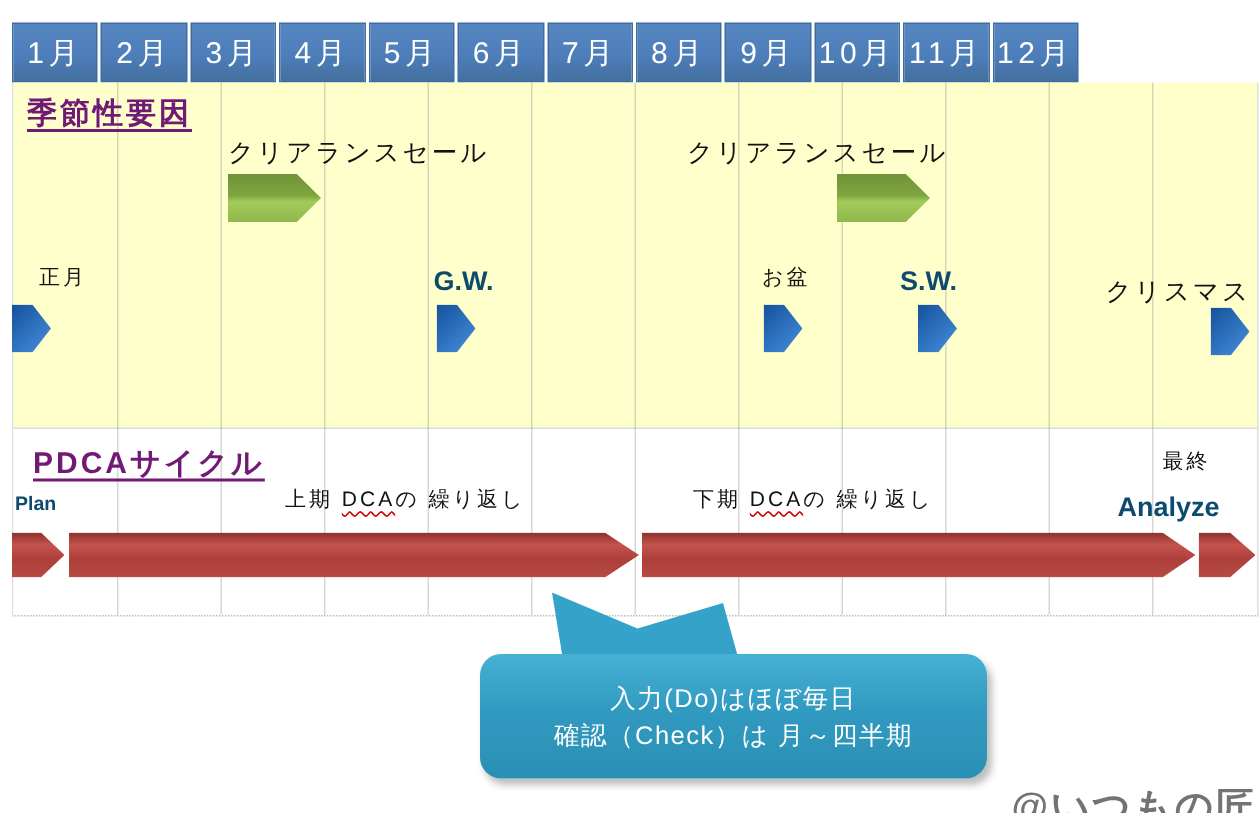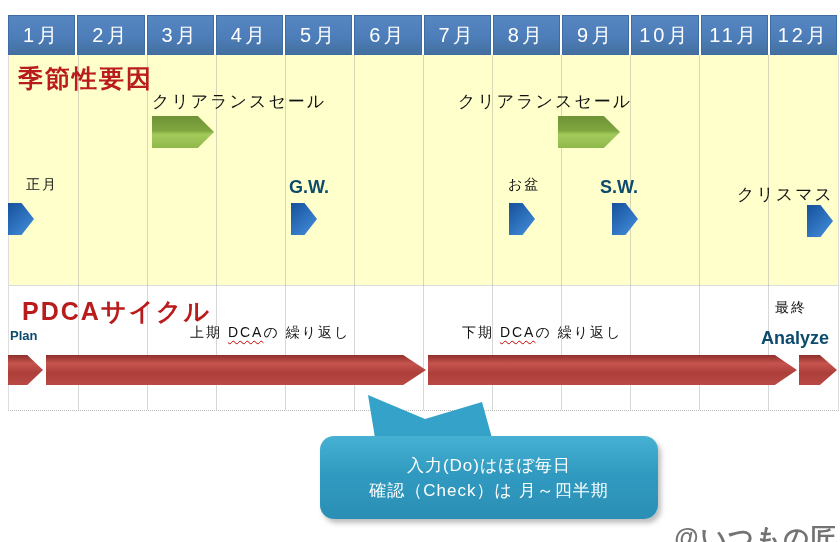--- a/index.html
+++ b/index.html
@@ -4,21 +4,21 @@
 <style>
   html,body{margin:0;padding:0;}
   body{
     width:840px;height:542px;background:#ffffff;position:relative;overflow:hidden;
     font-family:"Liberation Sans","DejaVu Sans",sans-serif;color:#1a1a1a;
   }
   .stage{position:absolute;inset:0;}
 
   
   .month-header{
-    position:absolute;left:8px;top:15px;width:829px;height:40px;
+    position:absolute;left:8px;top:15px;width:711px;height:40px;
     display:grid;grid-template-columns:repeat(12,1fr);gap:2px;
   }
   .month-cell{
     background:linear-gradient(180deg,#5586c0 0%,#4d7eba 55%,#44709f 100%);
     border:1px solid #3e6ca3;
     color:#ffffff;display:flex;align-items:center;justify-content:center;
     font-size:20px;letter-spacing:3px;
   }
 
   
@@ -26,21 +26,21 @@
     position:absolute;left:8px;top:55px;width:829px;height:355px;
     border-left:1px solid #dedede;border-right:1px solid #dedede;
     border-bottom:1px dotted #b9b9b9;
   }
   .season-band{position:absolute;left:0;top:0;width:100%;height:230px;background:#ffffcc;border-bottom:1px solid #dcdcdc;}
   .white-band{position:absolute;left:0;top:231px;width:100%;height:124px;background:#ffffff;}
   .vline{position:absolute;top:0;bottom:0;width:1px;background:rgba(150,150,150,0.38);}
 
   
   .lbl{position:absolute;white-space:nowrap;}
-  .heading{font-size:25px;font-weight:bold;text-decoration-thickness:2px;text-underline-offset:4px;letter-spacing:2px;color:#b91c1c;}
+  .heading{font-size:20px;font-weight:bold;text-decoration:underline;text-decoration-thickness:2px;text-underline-offset:4px;letter-spacing:2px;color:#701a75;}
   .jp{font-size:17px;letter-spacing:2px;color:#111;}
   .jp-lg{font-size:14px;letter-spacing:2px;color:#111;margin-left:12px;}
   .latin{font-size:18px;font-weight:600;color:#0c4a6e;}
   .misspell{text-decoration:underline wavy #cc0000;text-decoration-thickness:1px;text-underline-offset:3px;}
 
   
   .arrow-green{
     position:absolute;width:62px;height:32px;
     background:linear-gradient(180deg,#6f9337 0%,#7fa53f 45%,#a3ca5b 58%,#8fb84b 100%);
     clip-path:polygon(0 0,74% 0,100% 50%,74% 100%,0 100%);
@@ -135,21 +135,21 @@
   <div class="arrow-blue" style="left:807px;top:205px;"></div>
 
   <div class="lbl heading" style="left:22px;top:295px;">PDCAサイクル</div>
   <div class="lbl latin" style="left:10px;top:328px;font-size:13px;">Plan</div>
 
   <div class="lbl jp-lg" style="left:178px;top:324px;"><span>上期 </span><span class="misspell">DCA</span><span>の 繰り返し</span></div>
 
   <div class="lbl jp-lg" style="left:450px;top:324px;"><span>下期 </span><span class="misspell">DCA</span><span>の 繰り返し</span></div>
 
   <div class="lbl jp-lg" style="left:763px;top:299px;">最終</div>
-  <div class="lbl latin" style="left:761px;top:328px;text-align:right;">Analyze</div>
+  <div class="lbl latin" style="left:745px;top:328px;text-align:right;">Analyze</div>
 
   <div class="arrow-red small" style="left:8px;width:35px;"></div>
   <div class="arrow-red big" style="left:46px;width:380px;"></div>
   <div class="arrow-red big" style="left:428px;width:369px;"></div>
   <div class="arrow-red small" style="left:799px;width:38px;"></div>
 
   <svg class="callout-pointer" width="140" height="46">
     <polygon points="13,2 70,26 127,9 137,45 20,45" fill="#35a3c9"></polygon>
   </svg>
   <div class="callout-box">

